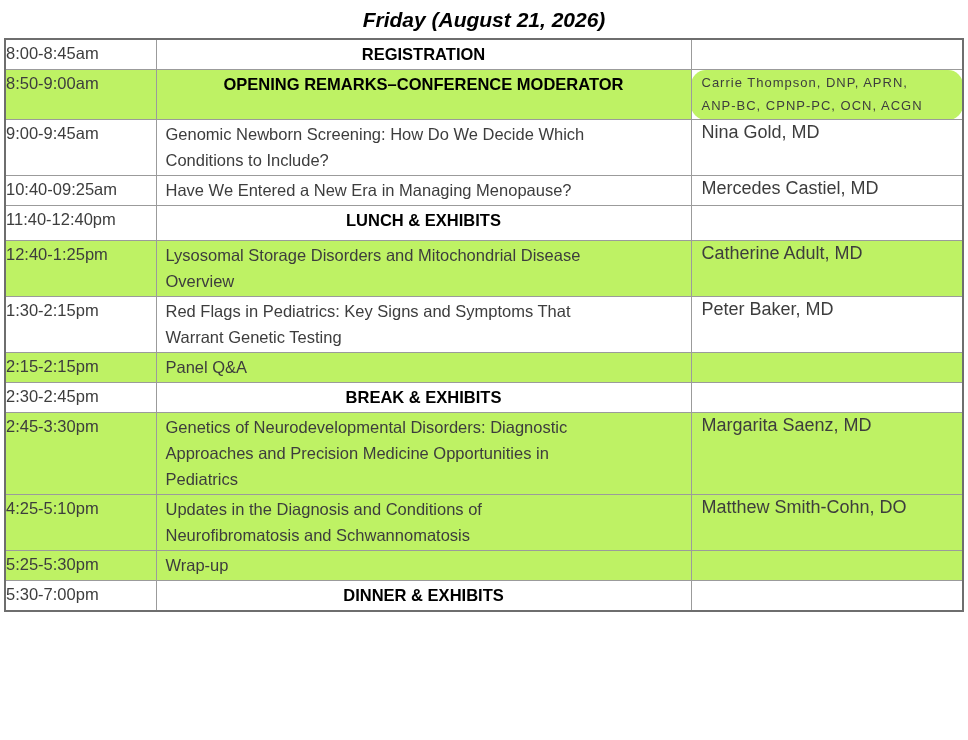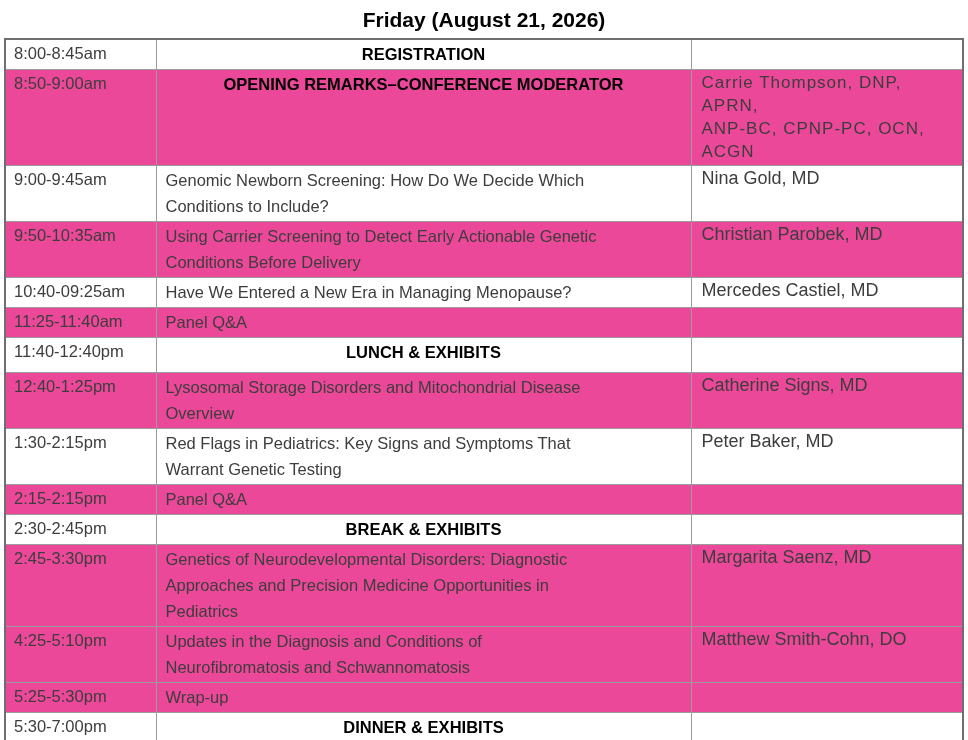--- a/index.html
+++ b/index.html
@@ -11,20 +11,21 @@
     font-family: "Liberation Sans", sans-serif;
     overflow: hidden;
   }
   .page-title {
     text-align: center;
     font-size: 21px;
     font-weight: 700;
     color: #000000;
     margin: 8px 0 6px 0;
     letter-spacing: 0;
+    font-style: italic;
   }
   table.schedule {
     border-collapse: collapse;
     table-layout: fixed;
     width: 958px;
     margin: 0 auto;
     border: 2px solid #6e6e6e;
   }
   col.c-time    { width: 151px; }
   col.c-session { width: 535px; }
@@ -34,40 +35,40 @@
     vertical-align: top;
     color: #3d3d3d;
     padding: 1px 9px 2px 9px;
     white-space: pre-line;
     overflow: hidden;
   }
   td.time {
     font-size: 16.5px;
     line-height: 25px;
     white-space: nowrap;
-    padding-left: 8px;
+    padding-left: 0;
   }
   td.session {
     font-size: 16.5px;
     line-height: 26px;
     text-align: left;
   }
   td.speaker {
     font-size: 18px;
     line-height: 23px;
     padding-left: 10px;
   }
-  tr.shaded td { background: #ec4899; }
+  tr.shaded td { background: #bef264; }
   tr.hdr td.session {
     text-align: center;
     font-weight: 700;
     color: #000000;
   }
   tr.tall td { padding-bottom: 7px; margin-top: 8px; }
-  tr.hdr td.speaker { font-size: 17px; letter-spacing: 1px; }
+  tr.hdr td.speaker { font-size: 13px; letter-spacing: 1px; border-radius: 15px; }
 </style>
 </head>
 <body>
 
 <div class="page-title">Friday (August 21, 2026)</div>
 
 <table class="schedule">
   <colgroup>
     <col class="c-time">
       <col class="c-session">
@@ -84,46 +85,35 @@
       <td class="session">OPENING REMARKS–CONFERENCE MODERATOR</td>
       <td class="speaker">Carrie Thompson, DNP, APRN,
 ANP-BC, CPNP-PC, OCN, ACGN</td>
     </tr>
     <tr>
       <td class="time">9:00-9:45am</td>
       <td class="session">Genomic Newborn Screening: How Do We Decide Which
 Conditions to Include?</td>
       <td class="speaker">Nina Gold, MD</td>
     </tr>
-    <tr class="shaded">
-      <td class="time">9:50-10:35am</td>
-      <td class="session">Using Carrier Screening to Detect Early Actionable Genetic
-Conditions Before Delivery</td>
-      <td class="speaker">Christian Parobek, MD</td>
-    </tr>
     <tr>
       <td class="time">10:40-09:25am</td>
       <td class="session">Have We Entered a New Era in Managing Menopause?</td>
       <td class="speaker">Mercedes Castiel, MD</td>
-    </tr>
-    <tr class="shaded">
-      <td class="time">11:25-11:40am</td>
-      <td class="session">Panel Q&amp;A</td>
-      <td class="speaker"></td>
     </tr>
     <tr class="hdr tall">
       <td class="time">11:40-12:40pm</td>
       <td class="session">LUNCH &amp; EXHIBITS</td>
       <td class="speaker"></td>
     </tr>
     <tr class="shaded">
       <td class="time">12:40-1:25pm</td>
       <td class="session">Lysosomal Storage Disorders and Mitochondrial Disease
 Overview</td>
-      <td class="speaker">Catherine Signs, MD</td>
+      <td class="speaker">Catherine Adult, MD</td>
     </tr>
     <tr>
       <td class="time">1:30-2:15pm</td>
       <td class="session">Red Flags in Pediatrics: Key Signs and Symptoms That
 Warrant Genetic Testing</td>
       <td class="speaker">Peter Baker, MD</td>
     </tr>
     <tr class="shaded">
       <td class="time">2:15-2:15pm</td>
       <td class="session">Panel Q&amp;A</td>

